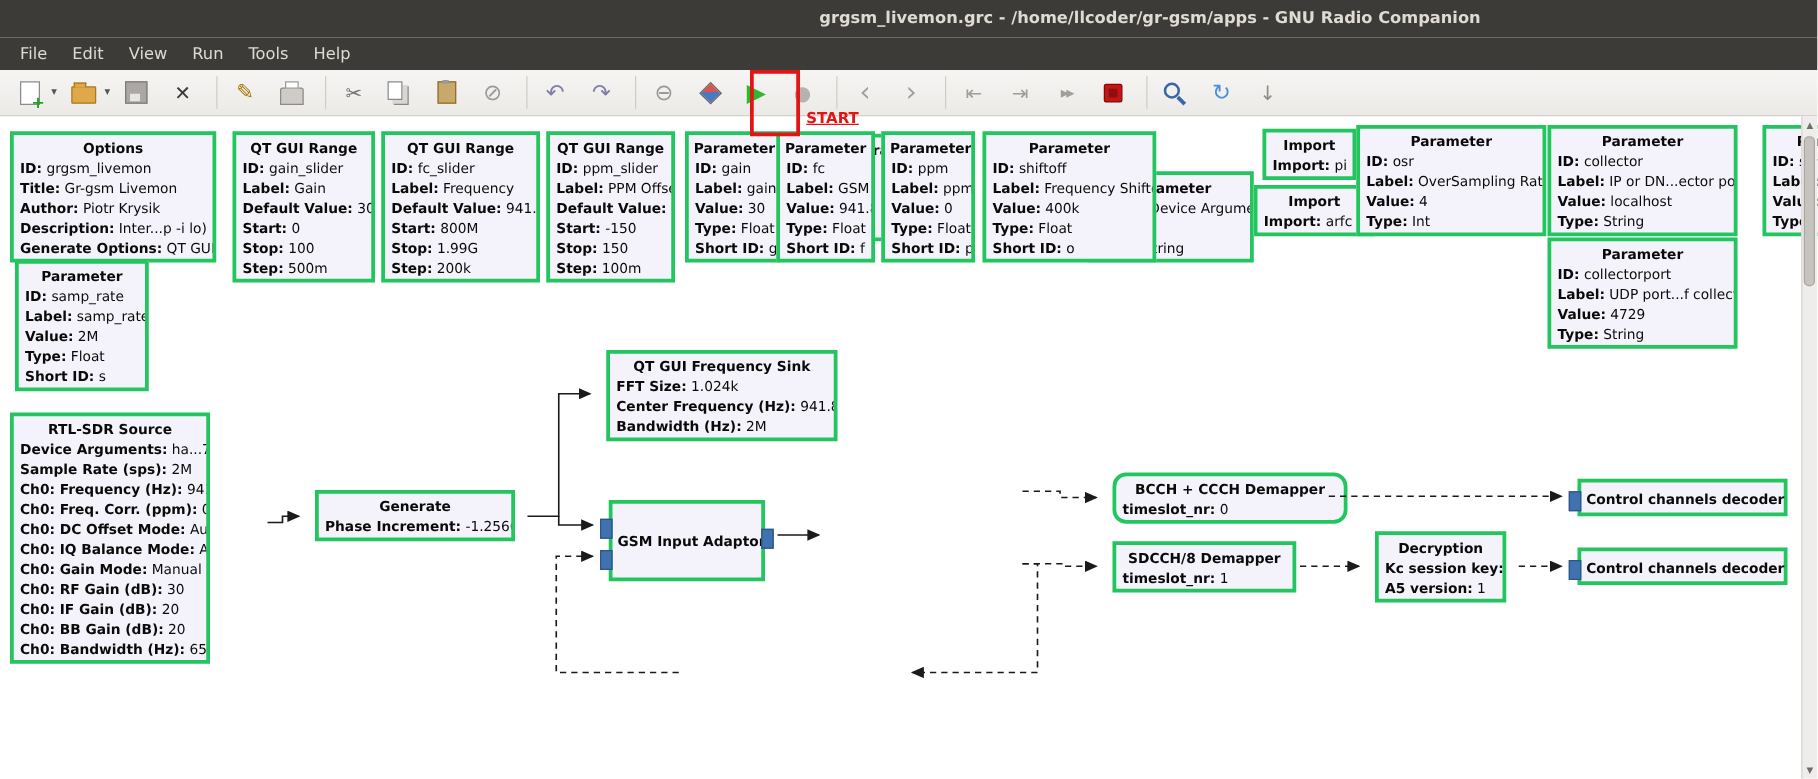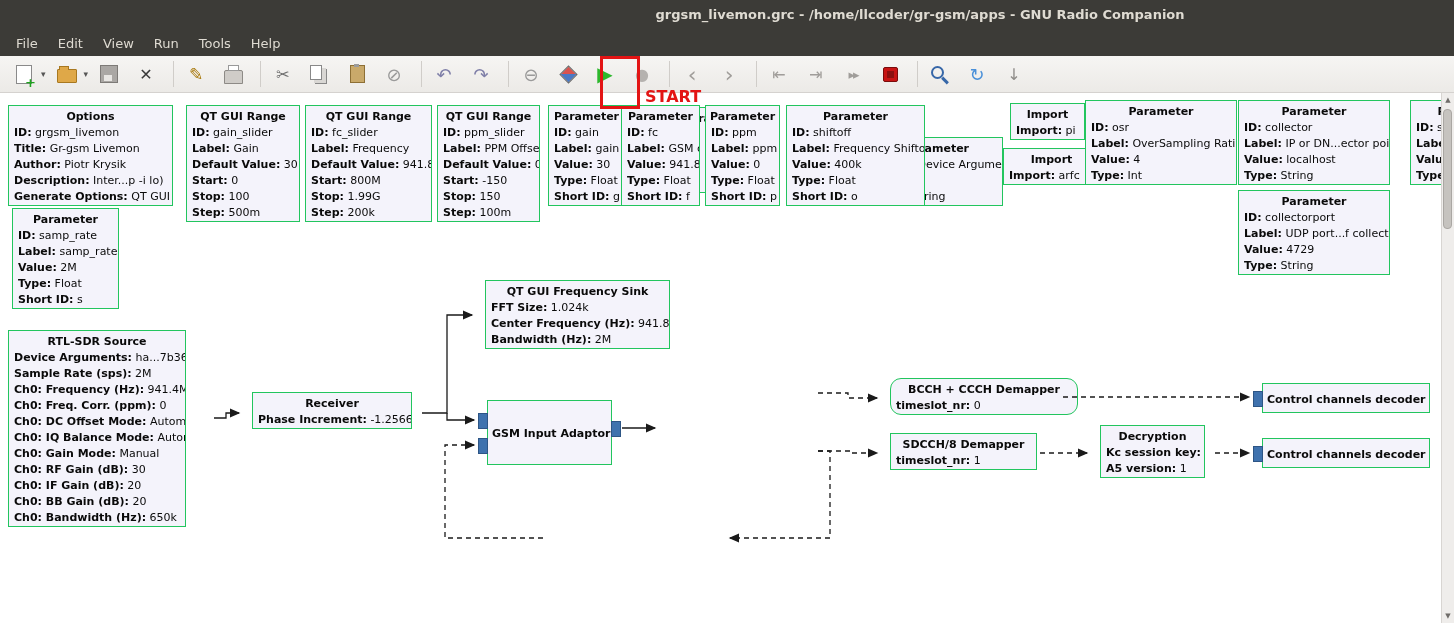--- a/index.html
+++ b/index.html
@@ -49,32 +49,32 @@
               background:linear-gradient(135deg,#d9534f 0%,#d9534f 45%,#4a79c4 45%,#4a79c4 100%);}
   .sh-redsquare{width:13px;height:13px;background:#c81414;border:1px solid #7a0c0c;
                 border-radius:2px;position:relative;}
   .sh-redsquare::after{content:"";position:absolute;left:3px;top:3px;right:3px;bottom:3px;background:#8c1010;}
 
   
   #canvas{position:absolute;top:0;left:0;width:1454px;height:623px;z-index:1;}
   #connections{position:absolute;top:0;left:0;z-index:1;pointer-events:none;}
   .wire{fill:none;stroke:#1a1a1a;stroke-width:1.3;marker-end:url(#arr);}
   .dashed{stroke-dasharray:5 4;}
-  .block{position:absolute;background:#f4f3fb;border:1px solid #22c55e;font-size:11px;
+  .block{position:absolute;background:#f4f3fb;border:3px solid #22c55e;font-size:11px;
          color:#0a0a0a;white-space:nowrap;overflow:hidden;box-sizing:border-box;}
   .block .btitle{font-weight:bold;text-align:center;padding:3px 4px 1px;font-size:11px;line-height:15px;}
   .block .brow{padding:0 5px;line-height:16px;}
   .block.centered{display:flex;flex-direction:column;justify-content:center;overflow:visible;}
   .port{position:absolute;width:10px;height:16px;background:#3f72ae;border:1px solid #2d5585;box-sizing:border-box;}
 
   
   .start-box{position:absolute;left:600px;top:56px;width:40px;height:53px;
              border:3px solid #e31414;z-index:50;box-sizing:border-box;}
-  .start-label{position:absolute;left:645px;top:87px;color:#e31414;font-size:16px;
-               font-weight:bold;z-index:50;}
+  .start-label{position:absolute;left:645px;top:87px;color:#e31414;font-size:12px;
+               font-weight:bold;z-index:50;text-decoration:underline;}
 
   
   .scrollbar{position:absolute;top:93px;right:0;bottom:0;width:12px;background:#efedeb;
              border-left:1px solid #d8d5d2;z-index:40;}
   .sb-up,.sb-down{position:absolute;left:0;width:12px;height:14px;text-align:center;
              font-size:7px;color:#6f6c69;line-height:14px;}
   .sb-up{top:0;} .sb-down{bottom:0;}
   .sb-thumb{position:absolute;top:16px;left:1px;width:9px;height:120px;background:#c6c3bf;
             border:1px solid #aaa7a3;border-radius:4px;box-sizing:border-box;}
 </style>
@@ -281,37 +281,37 @@
       <div class="brow"><b>Value:</b> 4729</div>
       <div class="brow"><b>Type:</b> String</div>
     </div>
     <div class="block" style="left: 1410px; top: 100px; width: 120px;">
       <div class="btitle">Parameter</div>
       <div class="brow"><b>ID:</b> serv</div>
       <div class="brow"><b>Label:</b> </div>
       <div class="brow"><b>Value:</b> </div>
       <div class="brow"><b>Type:</b> </div>
     </div>
-    <div class="block" style="left: 8px; top: 330px; width: 178px;">
+    <div class="block" style="left: 8px; top: 330px; width: 160px;">
       <div class="btitle">RTL-SDR Source</div>
       <div class="brow"><b>Device Arguments:</b> ha...7b363'</div>
       <div class="brow"><b>Sample Rate (sps):</b> 2M</div>
       <div class="brow"><b>Ch0: Frequency (Hz):</b> 941.4M</div>
       <div class="brow"><b>Ch0: Freq. Corr. (ppm):</b> 0</div>
       <div class="brow"><b>Ch0: DC Offset Mode:</b> Automatic</div>
       <div class="brow"><b>Ch0: IQ Balance Mode:</b> Automatic</div>
       <div class="brow"><b>Ch0: Gain Mode:</b> Manual</div>
       <div class="brow"><b>Ch0: RF Gain (dB):</b> 30</div>
       <div class="brow"><b>Ch0: IF Gain (dB):</b> 20</div>
       <div class="brow"><b>Ch0: BB Gain (dB):</b> 20</div>
       <div class="brow"><b>Ch0: Bandwidth (Hz):</b> 650k</div>
       <div class="port" style="top: 80px; right: -10px;"></div>
     </div>
     <div class="block" style="left: 252px; top: 392px; width: 160px;">
-      <div class="btitle">Receiver</div>
+      <div class="btitle">Generate</div>
       <div class="brow"><b>Phase Increment:</b> -1.25664</div>
       <div class="port" style="top: 13px; left: -10px;"></div>
       <div class="port" style="top: 13px; right: -10px;"></div>
     </div>
     <div class="block" style="left: 485px; top: 280px; width: 185px;">
       <div class="btitle">QT GUI Frequency Sink</div>
       <div class="brow"><b>FFT Size:</b> 1.024k</div>
       <div class="brow"><b>Center Frequency (Hz):</b> 941.8M</div>
       <div class="brow"><b>Bandwidth (Hz):</b> 2M</div>
       <div class="port" style="top: 27px; left: -10px;"></div>

